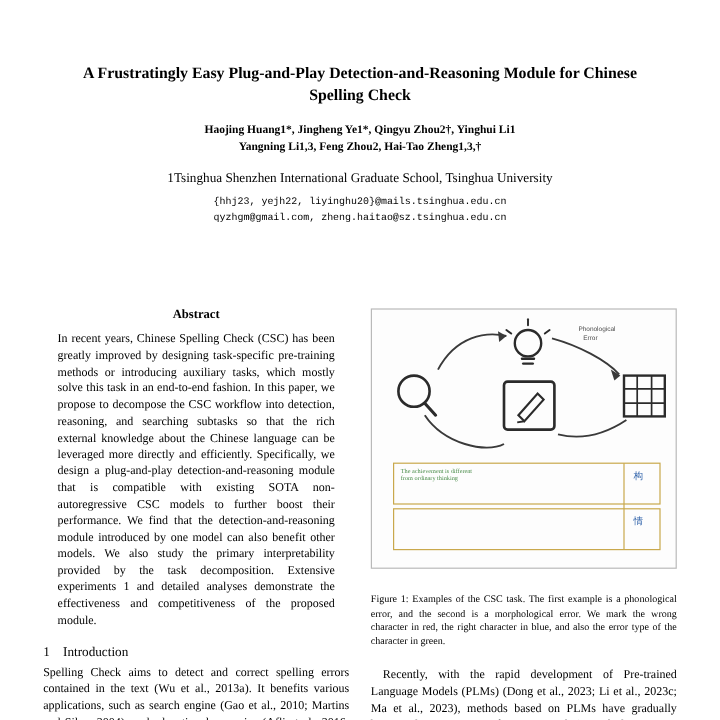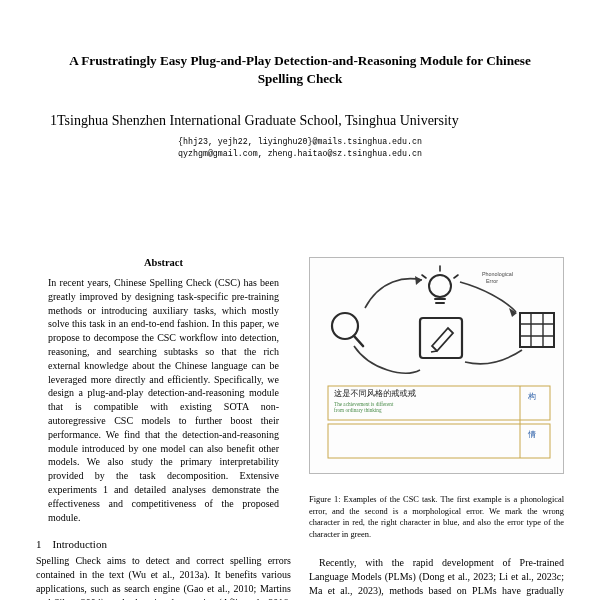--- a/index.html
+++ b/index.html
@@ -29,23 +29,24 @@
     margin: 52px 62px 0 62px;
   }
   .authors {
     text-align: center;
     font-size: 9.6px;
     font-weight: bold;
     line-height: 1.55;
     margin: 14px 60px 0 60px;
   }
   .affils {
-    font-size: 14px;
+    text-align: center;
+    font-size: 11px;
     line-height: 1.5;
-    margin: 22px 50px 0 50px;
+    margin: 10px 50px 0 50px;
   }
   .emails {
     text-align: center;
     font-family: "Liberation Mono", monospace;
     font-size: 8.3px;
     line-height: 1.55;
     margin: 5px 50px 0 50px;
   }
   .columns {
     position: absolute;
@@ -97,20 +98,24 @@
   }
   .cjk { font-family: "DejaVu Sans", sans-serif; }
 </style>
 </head>
 <body>
 
 <div class="page">
 
   <div class="title">A Frustratingly Easy Plug-and-Play Detection-and-Reasoning Module for Chinese Spelling Check</div>
 
+  <div class="authors">
+    <div>Haojing Huang1*, Jingheng Ye1*, Qingyu Zhou2†, Yinghui Li1</div>
+    <div>Yangning Li1,3, Feng Zhou2, Hai-Tao Zheng1,3,†</div>
+  </div>
 
   <div class="affils">
     <div>1Tsinghua Shenzhen International Graduate School, Tsinghua University</div>
   </div>
 
   <div class="emails">
     <div>{hhj23, yejh22, liyinghu20}@mails.tsinghua.edu.cn</div>
     <div>qyzhgm@gmail.com, zheng.haitao@sz.tsinghua.edu.cn</div>
   </div>
 
@@ -177,21 +182,20 @@
             </g>
             <text x="172" y="18" font-family="Liberation Sans, sans-serif" font-size="5.4" fill="#4a4a4a">Phonological</text>
             <text x="176" y="25" font-family="Liberation Sans, sans-serif" font-size="5.4" fill="#4a4a4a">Error</text>
 
             <rect x="18" y="128" width="222" height="34" fill="none" stroke="#c9a84c" stroke-width="1"></rect>
             <rect x="18" y="166" width="222" height="34" fill="none" stroke="#c9a84c" stroke-width="1"></rect>
             <line x1="210" y1="128" x2="210" y2="200" stroke="#c9a84c" stroke-width="1"></line>
           </svg>
 
           <div style="position:absolute; left:24px; top:130px; width:180px;">
-            <div class="cjk" style="font-size:8.2px; color:#1a1a1a;">这是不同风格的戒或戒</div>
             <div style="font-size:5.2px; color:#4a8c4a; margin-top:2px;">The achievement is different</div>
             <div style="font-size:5.2px; color:#4a8c4a;">from ordinary thinking</div>
           </div>
           <div class="cjk" style="position:absolute; left:218px; top:133px; font-size:8px; color:#2b5fa8;">构</div>
 
           <div class="cjk" style="position:absolute; left:218px; top:171px; font-size:8px; color:#2b5fa8;">情</div>
         </div>
       </div>
 
       <div class="fig-caption">Figure 1: Examples of the CSC task. The first example is a phonological error, and the second is a morphological error. We mark the wrong character in red, the right character in blue, and also the error type of the character in green.</div>

